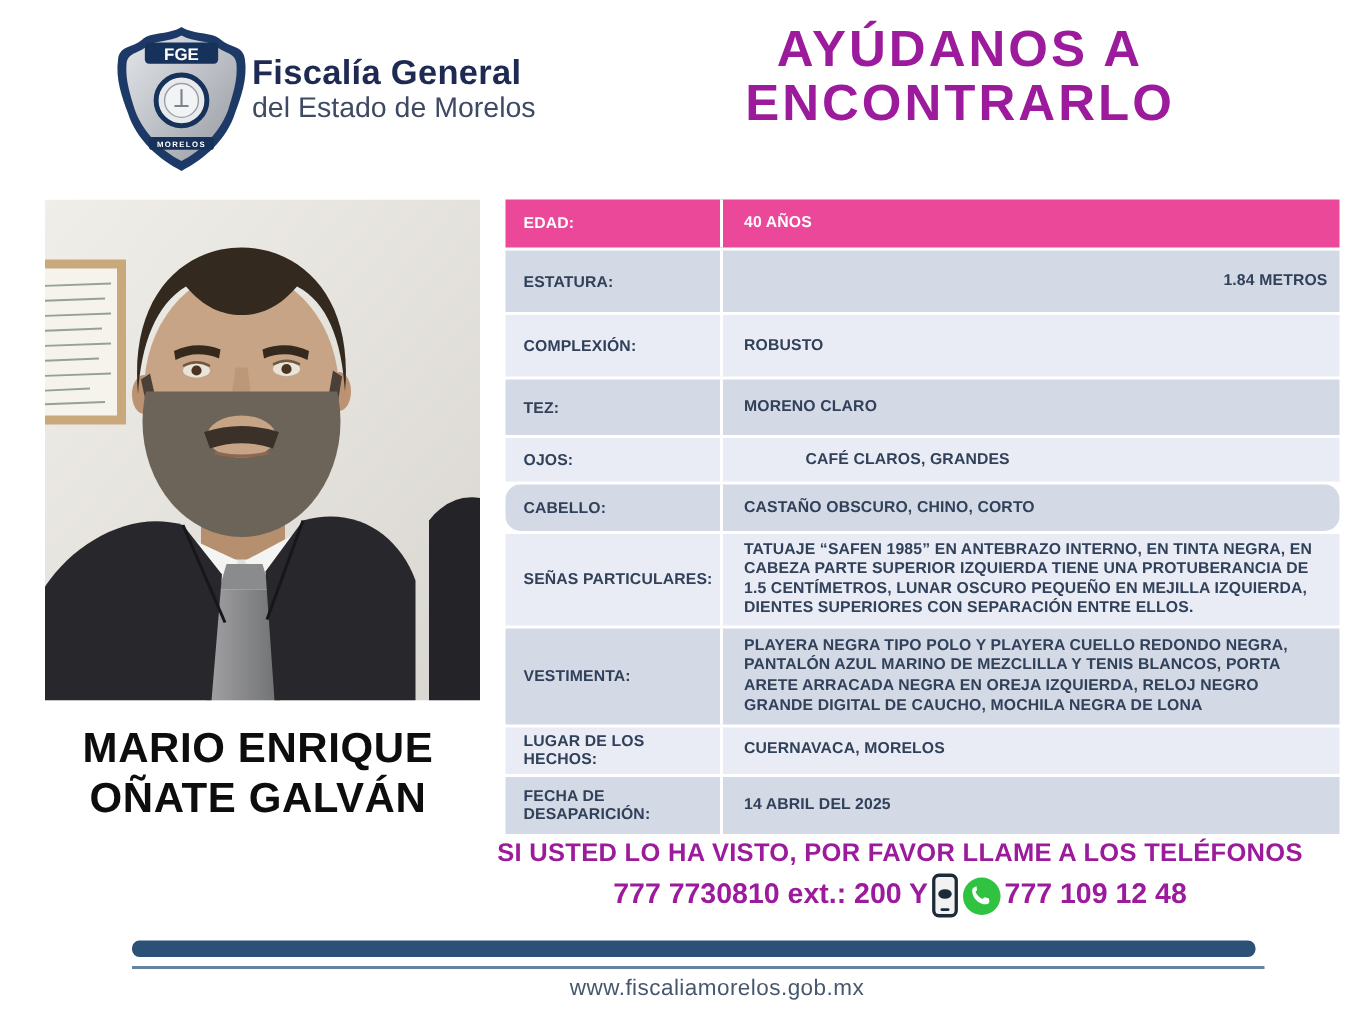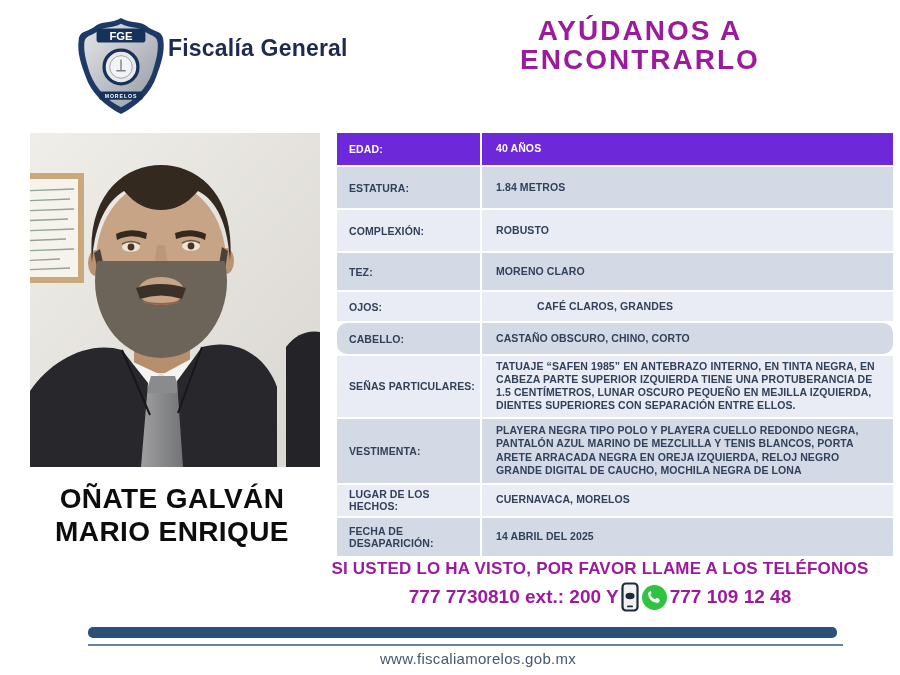--- a/index.html
+++ b/index.html
@@ -7,37 +7,37 @@
     position:relative;width:900px;height:675px;background:#ffffff;overflow:hidden;
     font-family:"Liberation Sans",sans-serif;
   }
   
   .badge{position:absolute;left:74px;top:16px;width:94px;height:100px;}
   .agency{position:absolute;left:168px;top:36px;line-height:1.12;}
   .agency .l1{font-size:23px;font-weight:bold;color:#1e2a52;letter-spacing:.2px;}
   .agency .l2{font-size:19px;color:#3e4a63;}
   .poster-title{
     position:absolute;left:380px;top:16px;width:520px;text-align:center;
-    font-size:28px;font-weight:bold;color:#9c1b9c;letter-spacing:2px;line-height:1.05;
+    font-size:34px;font-weight:bold;color:#9c1b9c;letter-spacing:2px;line-height:1.05;
   }
   
   .photo{position:absolute;left:30px;top:133px;width:290px;height:334px;}
   
   .name{
     position:absolute;left:8px;top:482px;width:328px;text-align:center;
     font-size:28px;font-weight:bold;color:#0d0d0d;line-height:1.18;letter-spacing:.4px;
   }
   
   .spec-table{position:absolute;left:337px;top:133px;width:556px;}
   .trow{display:flex;margin-bottom:2px;align-items:center;}
   .trow:nth-of-type(odd){background:#e9ecf4;}
   .trow:nth-of-type(even){background:#d3d9e5;}
-  .trow:nth-of-type(1){background:#6d28d9;min-height:32px;}
+  .trow:nth-of-type(1){background:#ec4899;min-height:32px;}
   .trow:nth-of-type(1) .tlabel,.trow:nth-of-type(1) .tvalue{color:#ffffff;}
-  .trow:nth-of-type(2){min-height:41px;}
+  .trow:nth-of-type(2){min-height:41px;text-align:right;}
   .trow:nth-of-type(3){min-height:41px;}
   .trow:nth-of-type(4){min-height:37px;}
   .trow:nth-of-type(5){min-height:29px;gap:41px;}
   .trow:nth-of-type(6){min-height:31px;border-radius:10px;}
   .trow:nth-of-type(7){min-height:58px;}
   .trow:nth-of-type(8){min-height:64px;}
   .trow:nth-of-type(9){min-height:31px;}
   .trow:nth-of-type(10){min-height:38px;}
   .tlabel{
     width:131px;padding-left:12px;border-right:2px solid #fff;align-self:stretch;
@@ -82,20 +82,21 @@
     <text x="50" y="25" text-anchor="middle" font-family="Liberation Sans, sans-serif" font-size="12" font-weight="bold" fill="#ffffff">FGE</text>
     <circle cx="50" cy="54" r="18" fill="#e8eaec" stroke="#16325a" stroke-width="3.5"></circle>
     <circle cx="50" cy="54" r="12" fill="#f2f3f4" stroke="#9aa0a8" stroke-width="1"></circle>
     <path d="M50 46 L50 58 M45 58 L55 58" stroke="#7c828b" stroke-width="1.5" fill="none"></path>
     <rect x="27" y="80" width="46" height="9" rx="2" fill="#16325a"></rect>
     <text x="50" y="87" text-anchor="middle" font-family="Liberation Sans, sans-serif" font-size="5.5" font-weight="bold" fill="#ffffff" letter-spacing="1">MORELOS</text>
   </svg>
 
   <div class="agency">
     <div class="l1">Fiscalía General</div>
+    <div class="l2">del Estado de Morelos</div>
   </div>
 
   <div class="poster-title">
     <div>AYÚDANOS A</div>
     <div>ENCONTRARLO</div>
   </div>
 
   <svg class="photo" viewBox="0 0 290 334">
     <defs>
       <linearGradient id="wall" x1="0" y1="0" x2="1" y2="1">
@@ -163,22 +164,22 @@
       <path d="M0,334 L0,258 C20,228 58,207 92,217 L118,250 L111,334 Z" fill="#27272c"></path>
       <path d="M153,334 L147,248 L172,214 C208,204 236,224 247,254 L247,334 Z" fill="#27272c"></path>
       <path d="M92,217 L120,282" stroke="#17171b" stroke-width="2" fill="none"></path>
       <path d="M172,214 L148,280" stroke="#17171b" stroke-width="2" fill="none"></path>
 
       <path d="M256,334 L256,214 Q270,196 290,199 L290,334 Z" fill="#232328"></path>
     </g>
   </svg>
 
   <div class="name">
+    <div>MARIO ENRIQUE</div>
     <div>OÑATE GALVÁN</div>
-    <div>MARIO ENRIQUE</div>
   </div>
 
   <div class="spec-table">
     <div class="trow">
       <div class="tlabel">EDAD:</div>
       <div class="tvalue">40 AÑOS</div>
     </div>
     <div class="trow">
       <div class="tlabel">ESTATURA:</div>
       <div class="tvalue">1.84 METROS</div>

